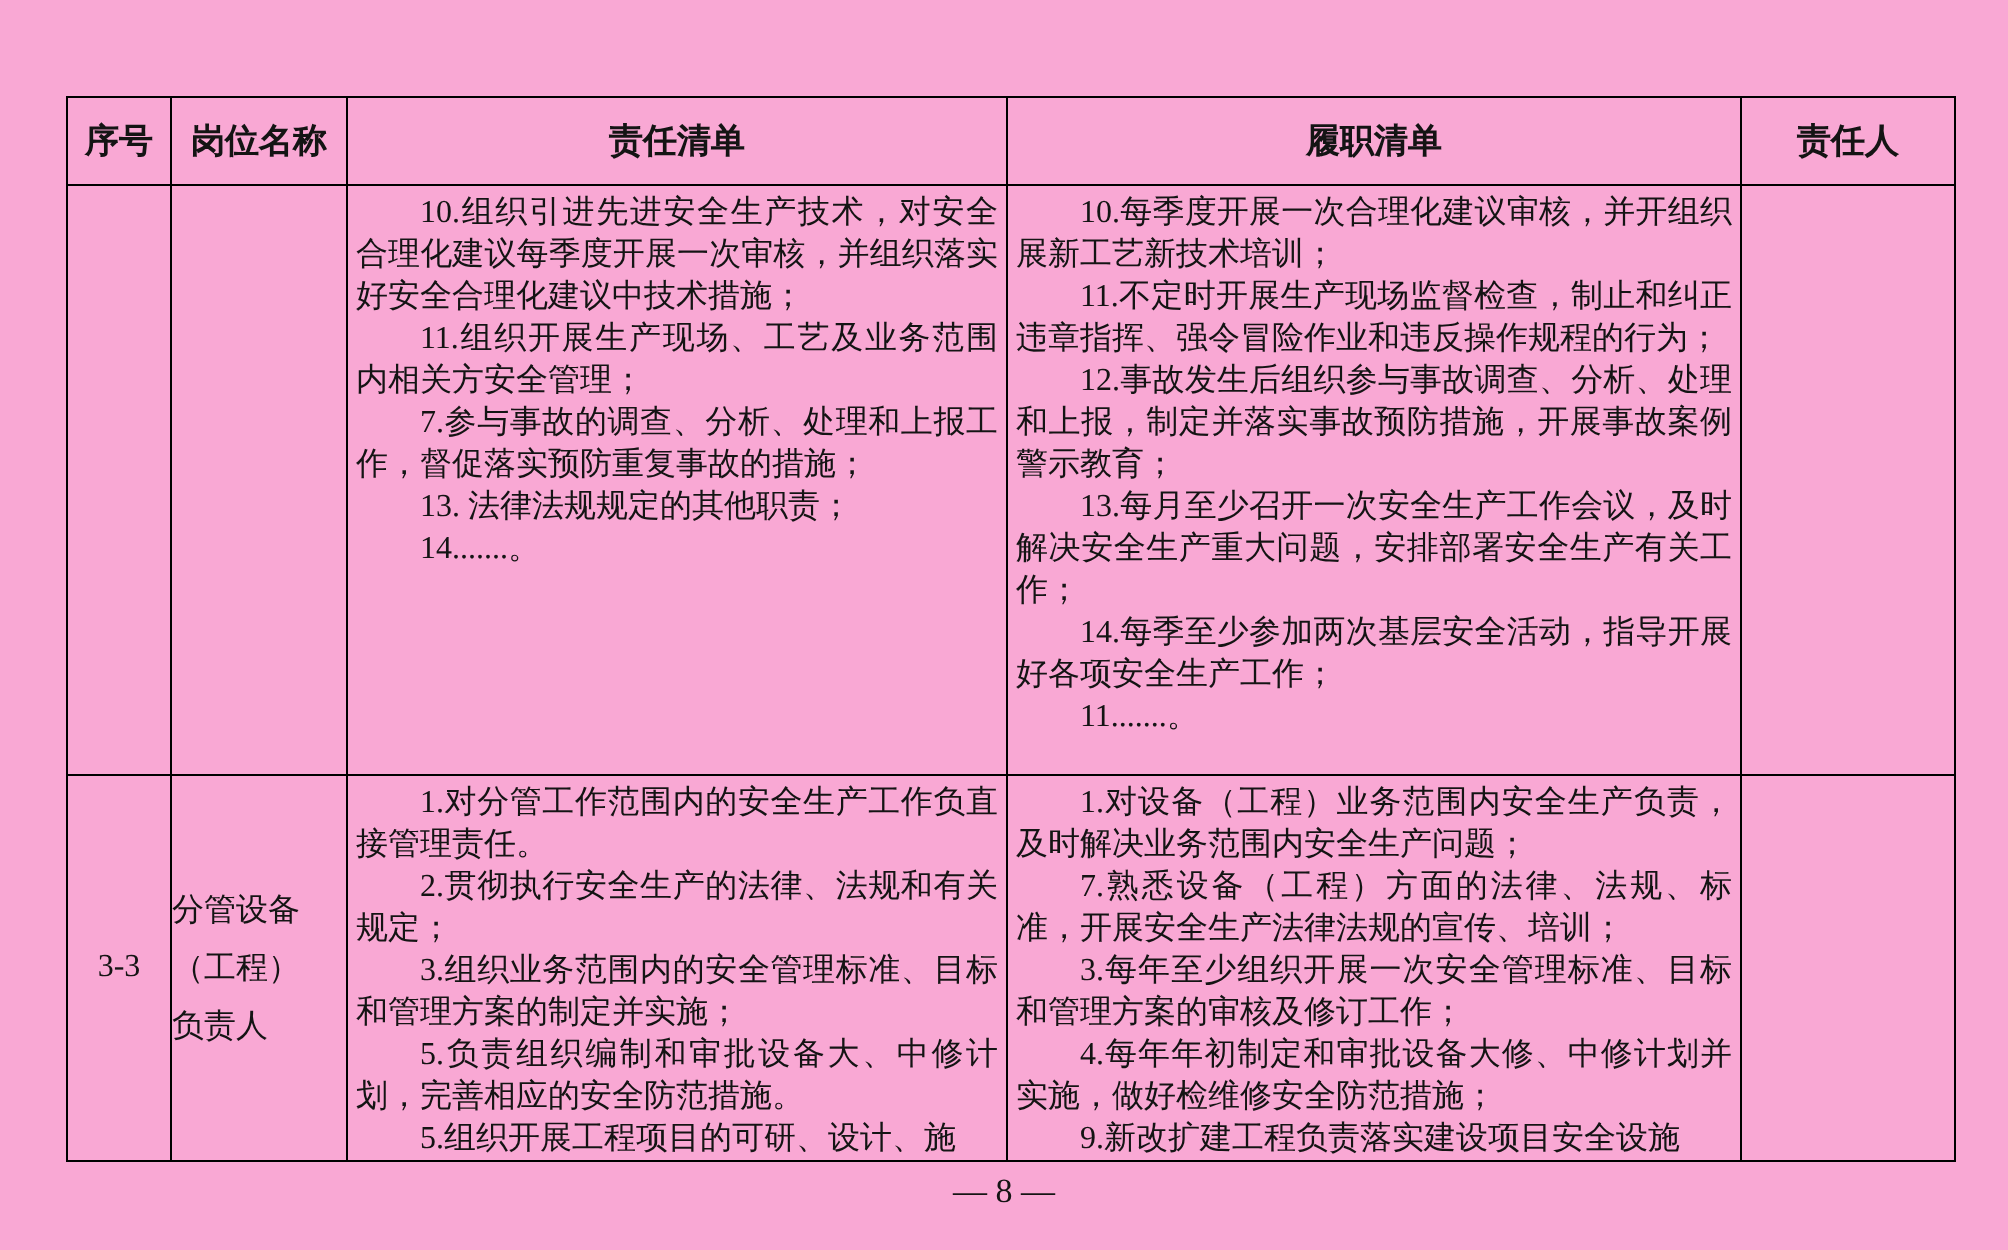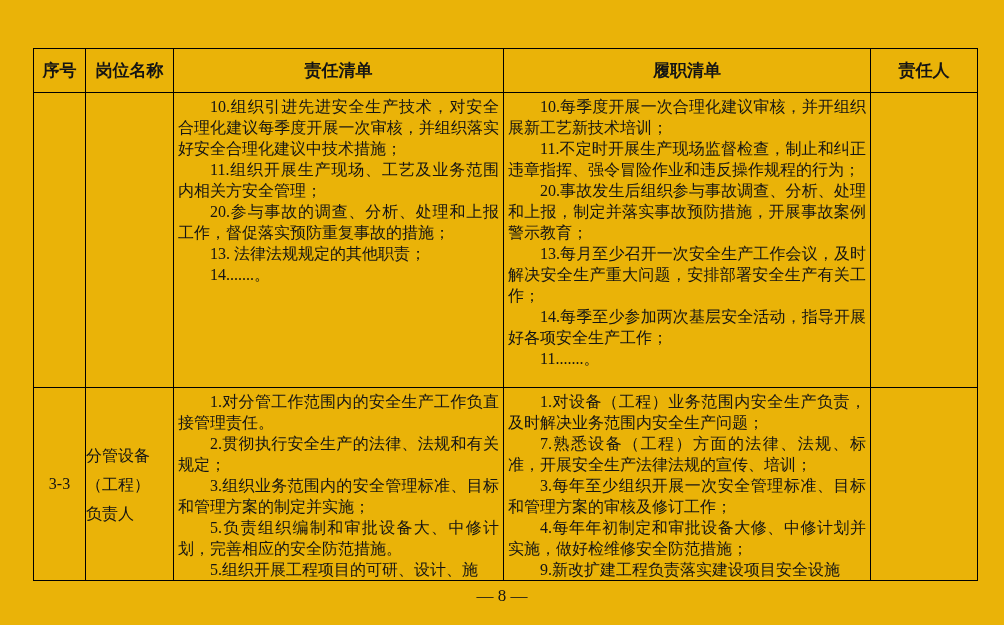--- a/index.html
+++ b/index.html
@@ -3,21 +3,21 @@
 <meta charset="utf-8">
 <style>
   * { box-sizing: border-box; }
   html, body {
     margin: 0; padding: 0;
     background: #ffffff;
   }
   .page {
     position: relative;
     width: 1004px; height: 625px;
-    background: #eab308;
+    background: #f9a8d4;
     font-family: "Liberation Serif", serif;
     color: #141414;
     overflow: hidden;
   }
   table.doc-table {
     position: absolute;
     left: 33px; top: 48px;
     width: 944px;
     border-collapse: collapse;
     table-layout: fixed;
@@ -87,28 +87,28 @@
         <th>责任人</th>
       </tr>
     </thead>
     <tbody>
       <tr class="row-cont">
         <td class="c-serial"></td>
         <td class="c-pos"></td>
         <td class="c-text">
             <div class="para">10.组织引进先进安全生产技术，对安全合理化建议每季度开展一次审核，并组织落实好安全合理化建议中技术措施；</div>
             <div class="para">11.组织开展生产现场、工艺及业务范围内相关方安全管理；</div>
-            <div class="para">20.参与事故的调查、分析、处理和上报工作，督促落实预防重复事故的措施；</div>
+            <div class="para">7.参与事故的调查、分析、处理和上报工作，督促落实预防重复事故的措施；</div>
             <div class="para">13. 法律法规规定的其他职责；</div>
             <div class="para">14.......。</div>
           </td>
         <td class="c-text">
             <div class="para">10.每季度开展一次合理化建议审核，并开组织展新工艺新技术培训；</div>
             <div class="para">11.不定时开展生产现场监督检查，制止和纠正违章指挥、强令冒险作业和违反操作规程的行为；</div>
-            <div class="para">20.事故发生后组织参与事故调查、分析、处理和上报，制定并落实事故预防措施，开展事故案例警示教育；</div>
+            <div class="para">12.事故发生后组织参与事故调查、分析、处理和上报，制定并落实事故预防措施，开展事故案例警示教育；</div>
             <div class="para">13.每月至少召开一次安全生产工作会议，及时解决安全生产重大问题，安排部署安全生产有关工作；</div>
             <div class="para">14.每季至少参加两次基层安全活动，指导开展好各项安全生产工作；</div>
             <div class="para">11.......。</div>
           </td>
         <td class="c-person"></td>
       </tr>
       <tr class="row-main">
         <td class="c-serial">3-3</td>
         <td class="c-pos">
             <div class="pos-line">分管设备</div>

